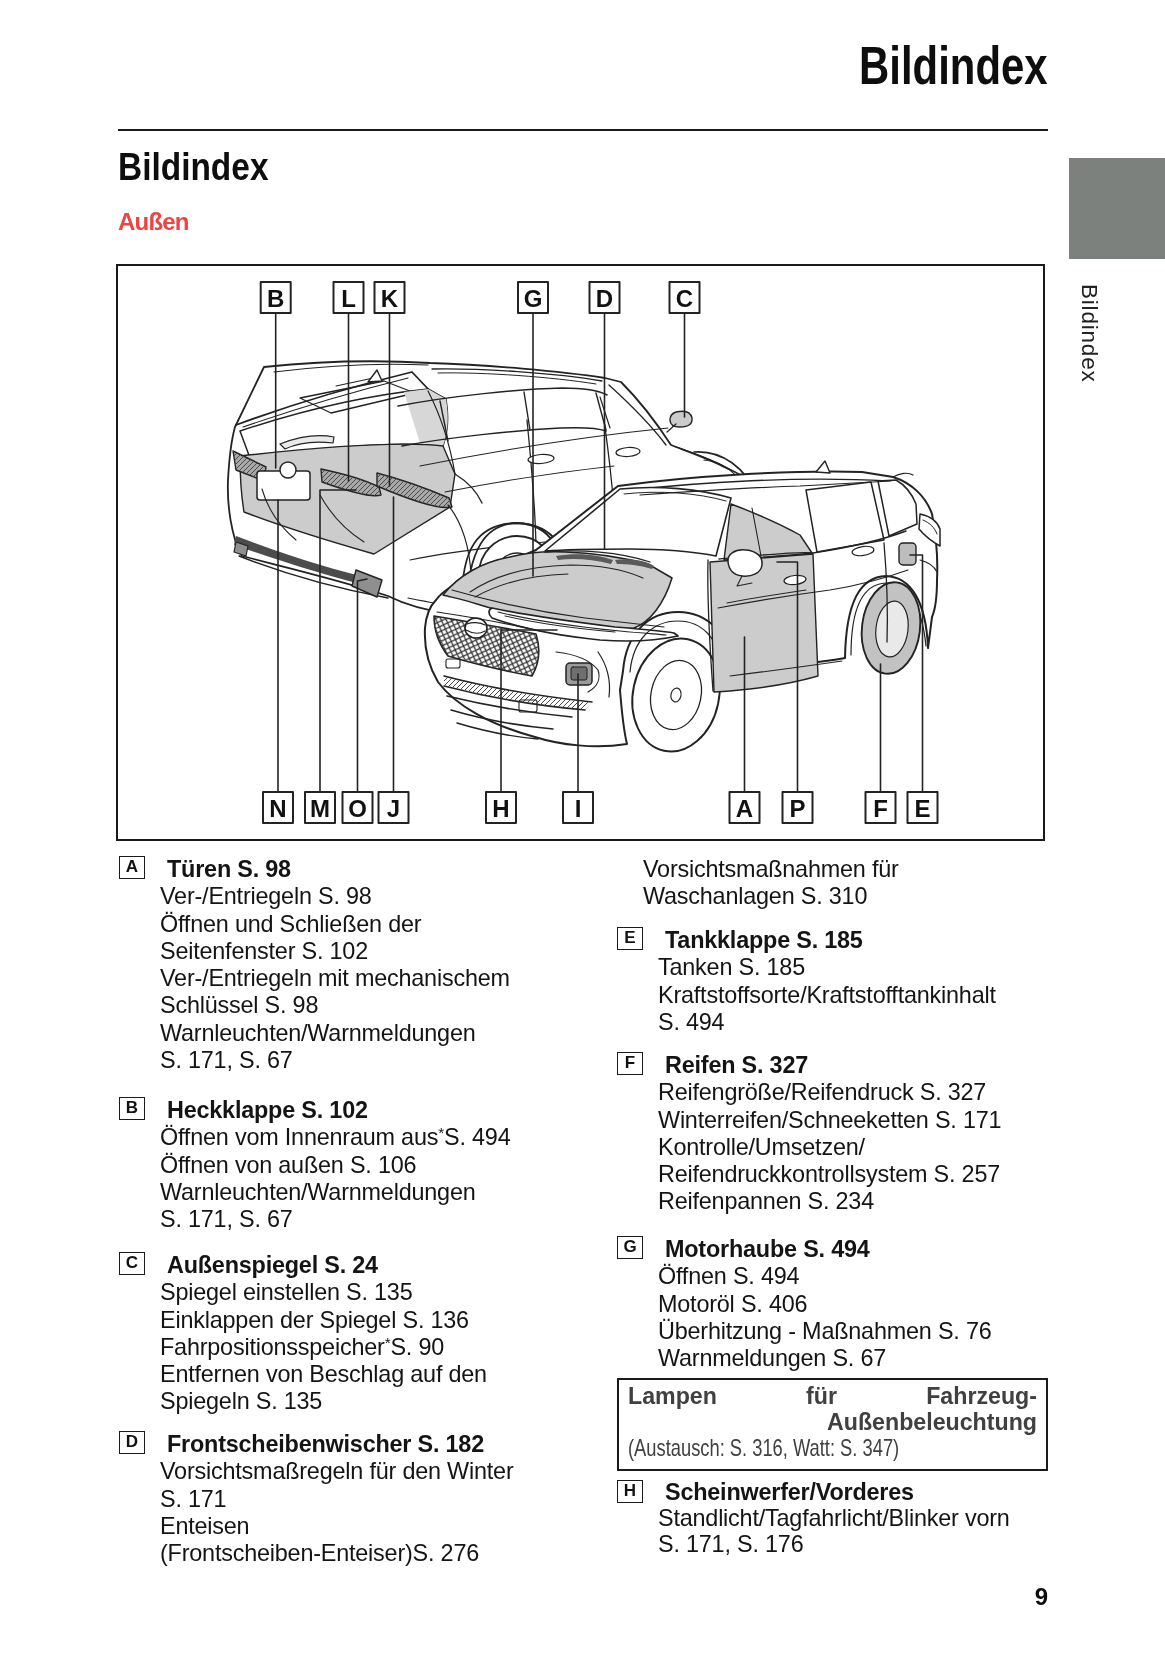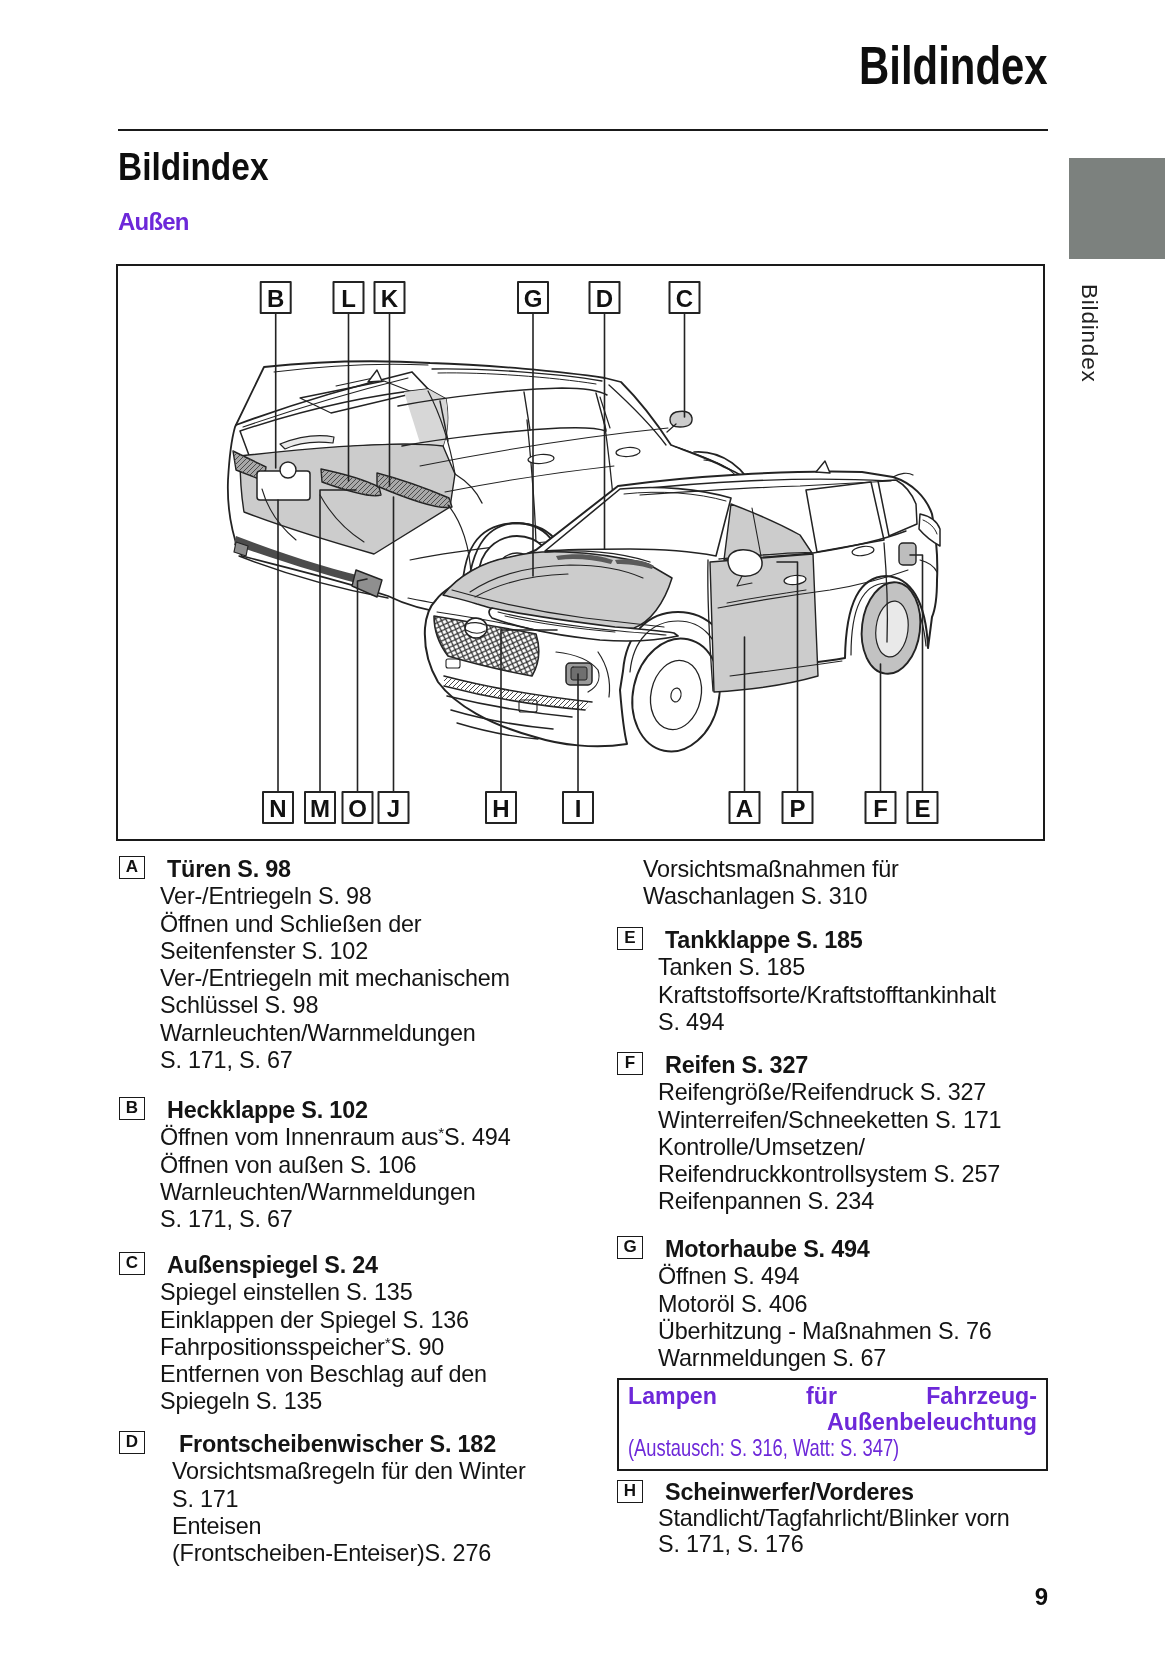--- a/index.html
+++ b/index.html
@@ -6,36 +6,36 @@
   html,body{margin:0;padding:0;}
   body{width:1165px;height:1653px;background:#fff;position:relative;
        font-family:"Liberation Sans", sans-serif;color:#161616;}
   .abs{position:absolute;}
   .pgtitle{left:0;top:35px;width:1048px;text-align:right;
        font-size:53px;font-weight:bold;color:#0e0e0e;}
   .pgtitle span{display:inline-block;transform:scaleX(0.79);transform-origin:100% 50%;}
   .toprule{left:118px;top:129px;width:930px;height:2px;background:#1a1a1a;}
   .h2{left:118px;top:146px;font-size:38px;font-weight:bold;color:#0e0e0e;}
   .h2 span{display:inline-block;transform:scaleX(0.88);transform-origin:0 50%;}
-  .h3{left:118px;top:208px;font-size:24px;font-weight:bold;letter-spacing:-0.8px;color:#6d28d9;text-align:center;}
+  .h3{left:118px;top:208px;font-size:24px;font-weight:bold;letter-spacing:-0.8px;color:#ef4444;text-align:center;}
   .tab{left:1069px;top:158px;width:96px;height:101px;background:#7c817e;}
   .vtext{left:1076px;top:284px;height:110px;writing-mode:vertical-rl;
        font-size:22.5px;letter-spacing:0.8px;color:#222;}
   .diagbox{left:116px;top:264px;width:929px;height:577px;border:2px solid #1a1a1a;box-sizing:border-box;}
 
   
   .blk{position:absolute;font-size:23.4px;line-height:27.3px;letter-spacing:-0.2px;
        color:#141414;white-space:pre;}
   .lbl{position:absolute;box-sizing:border-box;width:26px;height:23px;border:1.7px solid #1a1a1a;
        font-size:17px;font-weight:bold;text-align:center;line-height:20px;color:#111;}
   .ind{padding-left:41px;}
   .fst{padding-left:48px;font-weight:bold;}
   sup{font-size:66%;line-height:0;position:relative;top:-0.45em;vertical-align:baseline;}
   .lampbox{position:absolute;left:617px;top:1378px;width:431px;height:93px;border:2px solid #1a1a1a;
-       box-sizing:border-box;padding:3px 9px 0 9px;font-size:23.2px;line-height:26.2px;color:#6d28d9;}
+       box-sizing:border-box;padding:3px 9px 0 9px;font-size:23.2px;line-height:26.2px;color:#404040;}
   .lampbox .j{display:flex;justify-content:space-between;font-weight:bold;}
   .lampbox .b{font-weight:bold;text-align:right;}
   .pageno{left:0;top:1583px;width:1048px;text-align:right;font-size:24px;font-weight:bold;color:#0e0e0e;}
 </style>
 </head>
 <body>
   <div class="abs pgtitle"><span>Bildindex</span></div>
   <div class="abs toprule"></div>
   <div class="abs h2"><span>Bildindex</span></div>
   <div class="abs h3">Außen</div>
@@ -300,21 +300,21 @@
 
   <div class="lbl" style="left:119px;top:1252px;">C</div>
   <div class="blk" style="left:119px;top:1252px;"><span class="fst">Außenspiegel S. 24</span>
 <span class="ind">Spiegel einstellen S. 135</span>
 <span class="ind">Einklappen der Spiegel S. 136</span>
 <span class="ind">Fahrpositionsspeicher<sup>*</sup>S. 90</span>
 <span class="ind">Entfernen von Beschlag auf den</span>
 <span class="ind">Spiegeln S. 135</span></div>
 
   <div class="lbl" style="left:119px;top:1431px;">D</div>
-  <div class="blk" style="left:131px;top:1431px;"><span class="fst">Frontscheibenwischer S. 182</span>
+  <div class="blk" style="left:119px;top:1431px;"><span class="fst">Frontscheibenwischer S. 182</span>
 <span class="ind">Vorsichtsmaßregeln für den Winter</span>
 <span class="ind">S. 171</span>
 <span class="ind">Enteisen</span>
 <span class="ind">(Frontscheiben-Enteiser)S. 276</span></div>
 
   <div class="blk" style="left:602px;top:856px;"><span class="ind">Vorsichtsmaßnahmen für</span>
 <span class="ind">Waschanlagen S. 310</span></div>
 
   <div class="lbl" style="left:617px;top:927px;">E</div>
   <div class="blk" style="left:617px;top:927px;"><span class="fst">Tankklappe S. 185</span>

